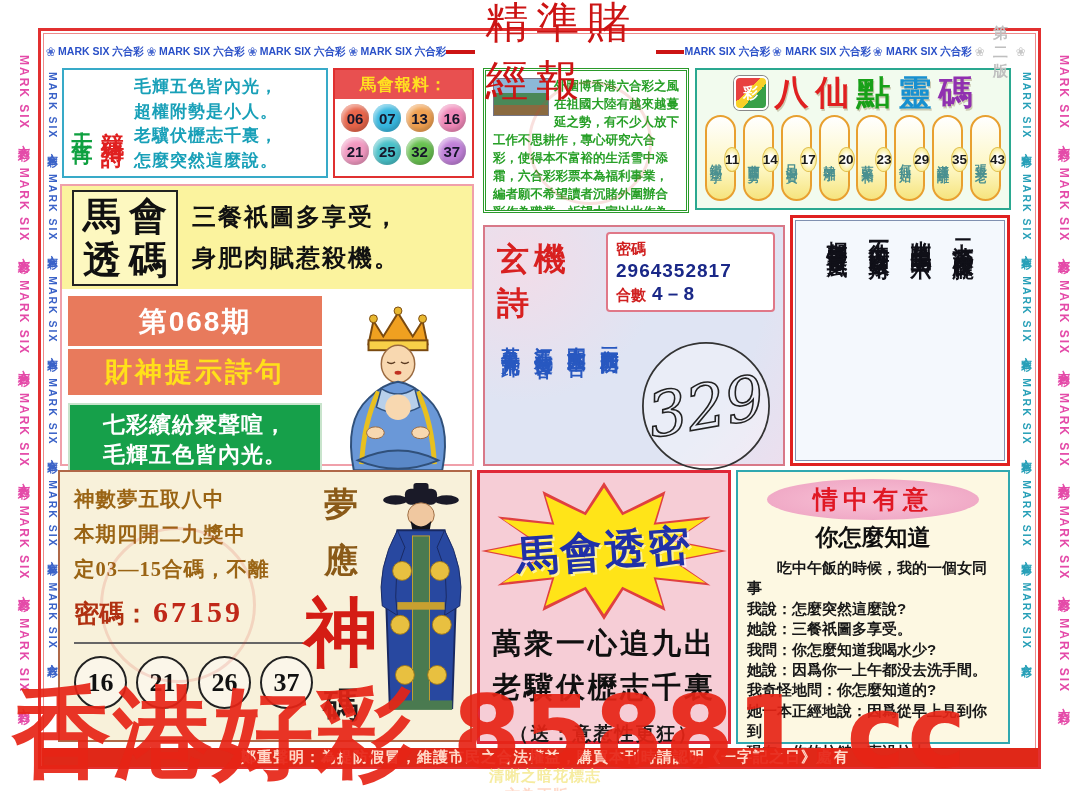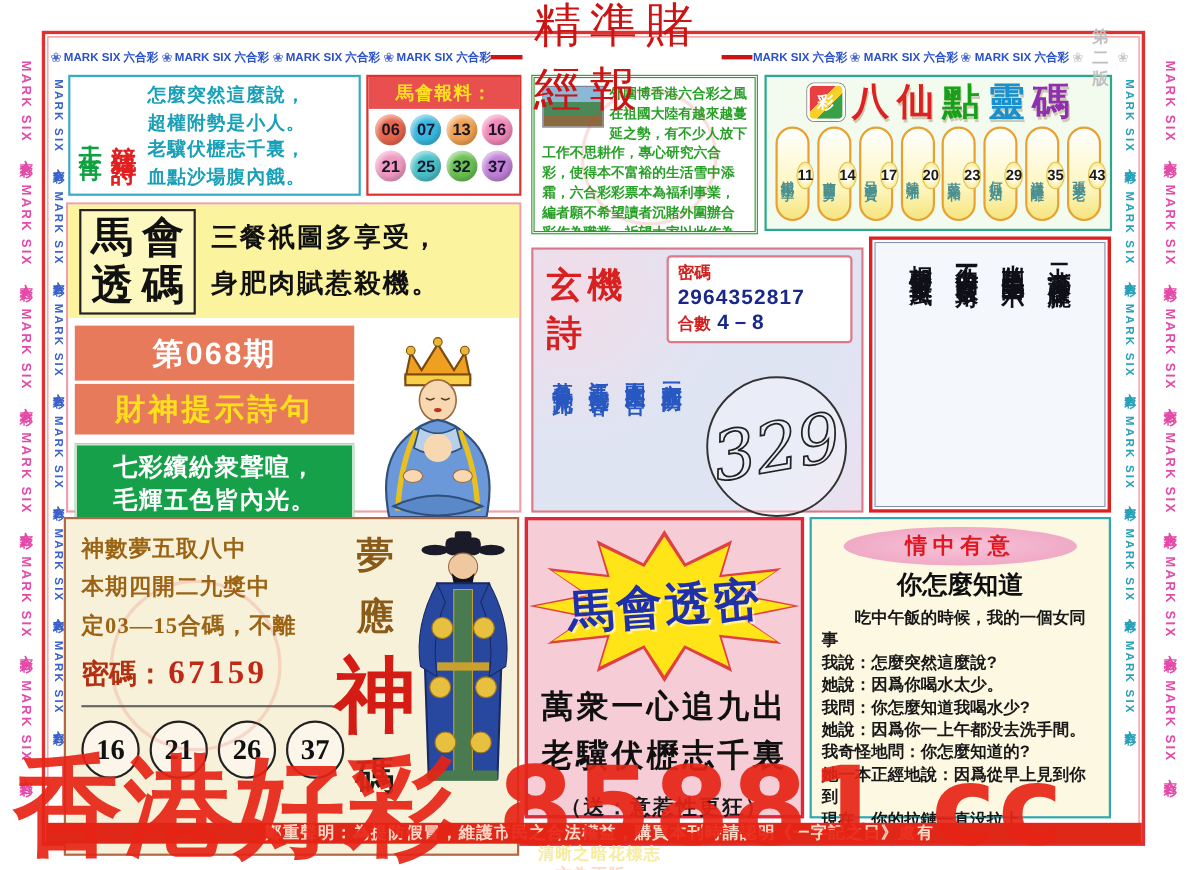--- a/index.html
+++ b/index.html
@@ -112,21 +112,21 @@
                  background:#f4f8fd;box-shadow:inset 0 0 0 2px #fff,inset 0 0 0 3px #8090b0;}
   .sx-plaque{margin:12px auto 4px;width:182px;background:linear-gradient(180deg,#ffe838,#e0a010);
              border:3px ridge #c07818;box-shadow:4px 5px 0 #1a2238;text-align:center;padding:8px 0;}
   .sx-plaque span{font-size:29px;font-weight:bold;color:#e01818;letter-spacing:3px;
                   text-shadow:1px 1px 0 #fff6c0,-1px -1px 0 #fff6c0;font-family:"Liberation Serif","DejaVu Serif",serif;}
   .sx-body{display:flex;justify-content:center;}
   .sx-poem{writing-mode:vertical-rl;height:172px;margin-top:6px;font-size:21px;font-weight:bold;color:#101018;
            line-height:42px;letter-spacing:3px;font-family:"Liberation Serif","DejaVu Serif",serif;}
 
   
-  #dream-box{position:absolute;left:58px;top:470px;width:414px;height:308px;border:2px solid #b06848;box-sizing:border-box;
+  #dream-box{position:absolute;left:58px;top:470px;width:414px;height:272px;border:2px solid #b06848;box-sizing:border-box;
              background:#f8f1da;display:flex;padding:4px 0 4px 8px;}
   #dream-box .seal{width:150px;height:150px;left:40px;top:55px;}
   .dr-left{width:248px;padding:6px 0 0 6px;}
   .dr-line{font-weight:bold;font-size:20.5px;color:#9a6414;line-height:35px;letter-spacing:1px;
            font-family:"Liberation Serif","DejaVu Serif",serif;}
   .dr-code{margin-top:8px;font-family:"Liberation Serif","DejaVu Serif",serif;}
   .dr-code .lab{font-size:25px;color:#b03010;font-weight:bold;}
   .dr-code .val{font-size:30px;color:#c02818;font-weight:bold;letter-spacing:3px;}
   .dr-rule{border-top:2px solid #666;margin:12px 10px 12px 0;}
   .dr-nums{display:flex;gap:9px;}
@@ -149,21 +149,21 @@
   .star-text{position:relative;font-size:42px;font-weight:bold;color:#2030a8;letter-spacing:2px;transform:rotate(-4deg);
              font-family:"Liberation Serif","DejaVu Serif",serif;text-shadow:2px 2px 0 rgba(255,255,255,.55);}
   .tm-lines{margin-top:4px;font-size:29px;font-weight:bold;color:#101010;line-height:44px;letter-spacing:3px;
             font-family:"Liberation Serif","DejaVu Serif",serif;}
   .tm-gift{margin-top:12px;font-size:19px;font-weight:bold;color:#181818;letter-spacing:2px;}
 
   
   #joke-box{position:absolute;left:736px;top:470px;width:274px;height:274px;border:2px solid #30a8b0;box-sizing:border-box;
             background:#fdf8e2;padding:4px 9px;}
   .jk-oval{width:212px;margin:3px auto 2px;background:radial-gradient(#f8c2d6,#eda0c0);border-radius:50%;
-           text-align:center;padding:4px 0;color:#e01824;font-size:20px;font-weight:bold;letter-spacing:5px;
+           text-align:center;padding:4px 0;color:#e01824;font-size:25px;font-weight:bold;letter-spacing:5px;
            font-family:"Liberation Serif","DejaVu Serif",serif;}
   .jk-sub{text-align:center;font-size:23px;font-weight:bold;color:#101010;margin:2px 0 5px;}
   .jk-lines div{font-size:15px;font-weight:bold;color:#181818;line-height:20.4px;}
   .jk-lines div:first-child{text-indent:2em;}
 
   
   #footer-bar{position:absolute;left:42px;top:748px;width:996px;height:19px;background:#e02818;display:flex;align-items:center;
               padding-left:10px;box-sizing:border-box;font-size:15px;font-weight:bold;letter-spacing:1px;
               font-family:"Liberation Serif","DejaVu Serif",serif;z-index:10;flex-direction:column;}
   .ft-a{color:#ffd8c8;} .ft-b{color:#f6eca0;}
@@ -220,24 +220,24 @@
           <span>第 二 版</span>
           <i class="fl">❀</i>
         </span>
     </div>
   </div>
 
   <div id="zodiac-box">
     <div class="z-col z-t1">十二生肖</div>
     <div class="z-col z-t2">競猜詩</div>
     <div class="z-poem">
-      <div>怎麼突然這麼說，</div>
+      <div>毛輝五色皆內光，</div>
       <div>超權附勢是小人。</div>
       <div>老驥伏櫪志千裏，</div>
-      <div>血點沙場腹內餓。</div>
+      <div>怎麼突然這麼說。</div>
     </div>
   </div>
 
   <div id="report-box">
     <div class="r-title">馬會報料：</div>
     <div class="r-row">
       <span class="ball b0">06</span>
       <span class="ball b1">07</span>
       <span class="ball b2">13</span>
       <span class="ball b3">16</span>
@@ -443,21 +443,21 @@
     </div>
     <div class="tm-gift">（送：意惹性更狂）</div>
   </div>
 
   <div id="joke-box">
     <div class="jk-oval">情中有意</div>
     <div class="jk-sub">你怎麼知道</div>
     <div class="jk-lines">
       <div>吃中午飯的時候，我的一個女同事</div>
       <div>我說：怎麼突然這麼說?</div>
-      <div>她說：因爲你喝水太少。</div>
+      <div>她說：三餐祇圖多享受。</div>
       <div>我問：你怎麼知道我喝水少?</div>
       <div>她說：因爲你一上午都没去洗手間。</div>
       <div>我奇怪地問：你怎麼知道的?</div>
       <div>她一本正經地說：因爲從早上見到你到</div>
       <div>現在，你的拉鏈一直没拉上。</div>
     </div>
   </div>
 
   <div id="footer-bar">
     <span class="ft-a">鄭重聲明：為提防假冒，維護市民之合法權益，購買本刊時請認明《一字記之日》處有</span>

